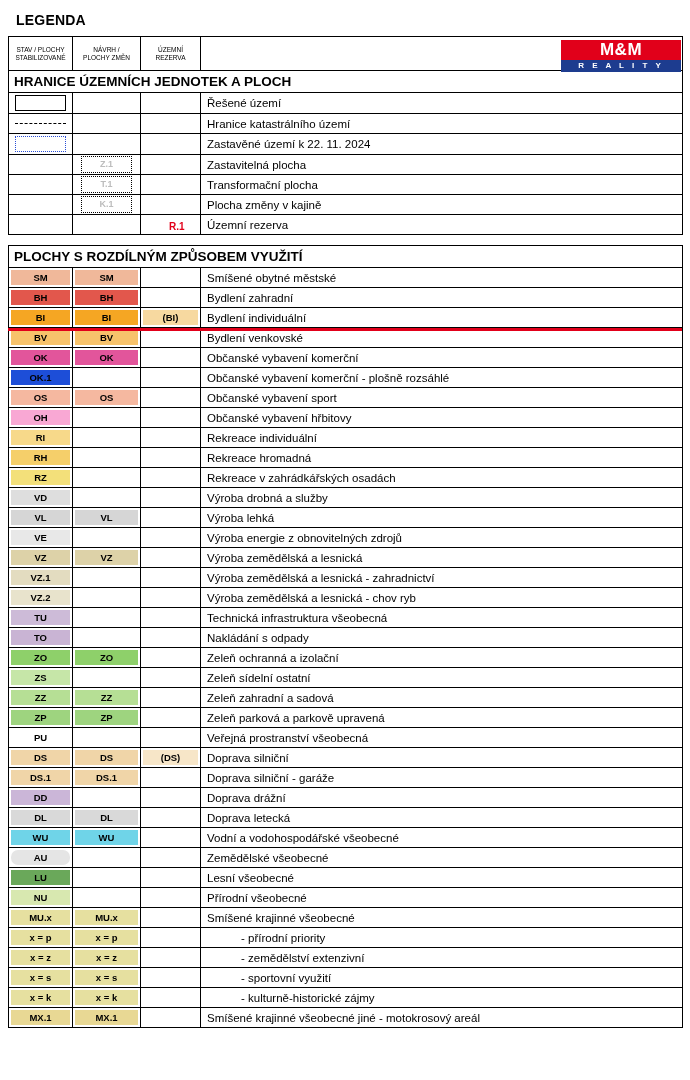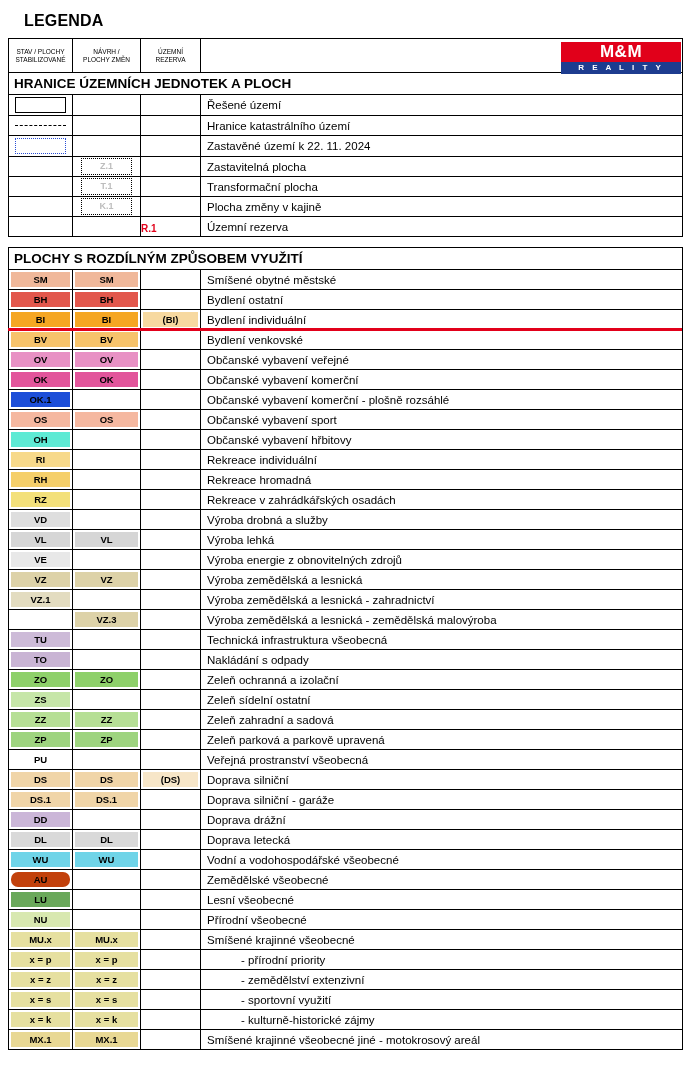--- a/index.html
+++ b/index.html
@@ -1,18 +1,18 @@
 <!DOCTYPE html>
 <html><head>
 <meta charset="utf-8">
 <style>
   html,body{margin:0;padding:0;background:#ffffff;}
   body{width:690px;height:1080px;font-family:"Liberation Sans",sans-serif;color:#000;position:relative;overflow:hidden;}
   .page{padding:8px 8px 0 8px;box-sizing:border-box;width:690px;}
-  h1.title{font-size:16px;font-weight:bold;margin:4px 0 8px 16px;letter-spacing:0.2px;}
+  h1.title{font-size:14px;font-weight:bold;margin:4px 0 8px 8px;letter-spacing:0.2px;}
 
   table{border-collapse:collapse;width:674px;table-layout:fixed;}
   td{border:1px solid #000;padding:0;vertical-align:middle;}
 
   .c1{width:64px;}
   .c2{width:68px;}
   .c3{width:60px;}
   .c4{width:482px;}
 
   .hdr td{font-size:6.5px;text-align:center;line-height:1.15;font-weight:normal;color:#000;padding:3px 1px;}
@@ -23,21 +23,21 @@
 
   .section td{font-size:13.5px;font-weight:bold;padding:3px 5px;}
   .rowh{height:20px;}
   .desc{font-size:11.5px;padding:2px 0 2px 6px;text-align:left;}
   .sub{padding-left:40px;}
 
   .sw{display:block;height:14px;margin:2px 6px;border:1px solid #000;background:#fff;}
   .dashline{display:block;height:0;margin:8px 6px;border-top:1.6px dashed #000;}
   .dotrect{display:block;height:14px;margin:2px 6px;border:1.6px dotted #2a4fd6;background:#fff;}
   .zbox{display:block;height:15px;margin:0 8px;border:1.8px dotted #000;background:#fff;color:#bdbdbd;font-size:9px;font-weight:bold;text-align:center;line-height:15px;}
-  .rsv{font-size:10px;font-weight:bold;color:#e2001a;text-align:center;}
+  .rsv{font-size:10px;font-weight:bold;color:#e2001a;text-align:center;margin-left:28px;}
 
   .chip{display:block;height:15px;line-height:15px;text-align:center;font-size:9.5px;font-weight:bold;color:#000;margin:1px 2px;}
   .spacer td{border:none;height:10px;}
   .redline{position:absolute;left:8px;top:328px;width:674px;height:3px;background:#e2001a;z-index:5;}
 </style>
 </head>
 <body>
 
 <div class="page">
   <h1 class="title">LEGENDA</h1>
@@ -168,21 +168,21 @@
           <td class="desc">Smíšené obytné městské</td>
         </tr>
         <tr class="rowh">
           <td>
             <span class="chip" style="background:#e2574c;">BH</span>
           </td>
           <td>
             <span class="chip" style="background:#e2574c;">BH</span>
           </td>
           <td></td>
-          <td class="desc">Bydlení ostatní</td>
+          <td class="desc">Bydlení zahradní</td>
         </tr>
         <tr class="rowh">
           <td>
             <span class="chip" style="background:#f5a623;">BI</span>
           </td>
           <td>
             <span class="chip" style="background:#f5a623;">BI</span>
           </td>
           <td>
             <span class="chip" style="background:#f7d9a0;">(BI)</span>
@@ -194,30 +194,20 @@
             <span class="chip" style="background:#f7c36b;">BV</span>
           </td>
           <td>
             <span class="chip" style="background:#f7c36b;">BV</span>
           </td>
           <td></td>
           <td class="desc">Bydlení venkovské</td>
         </tr>
         <tr class="rowh">
           <td>
-            <span class="chip" style="background:#e891c4;">OV</span>
-          </td>
-          <td>
-            <span class="chip" style="background:#e891c4;">OV</span>
-          </td>
-          <td></td>
-          <td class="desc">Občanské vybavení veřejné</td>
-        </tr>
-        <tr class="rowh">
-          <td>
             <span class="chip" style="background:#e2559b;">OK</span>
           </td>
           <td>
             <span class="chip" style="background:#e2559b;">OK</span>
           </td>
           <td></td>
           <td class="desc">Občanské vybavení komerční</td>
         </tr>
         <tr class="rowh">
           <td>
@@ -232,21 +222,21 @@
             <span class="chip" style="background:#f5b8a0;">OS</span>
           </td>
           <td>
             <span class="chip" style="background:#f5b8a0;">OS</span>
           </td>
           <td></td>
           <td class="desc">Občanské vybavení sport</td>
         </tr>
         <tr class="rowh">
           <td>
-            <span class="chip" style="background:#5eead4;">OH</span>
+            <span class="chip" style="background:#f9a8d4;">OH</span>
           </td>
           <td></td>
           <td></td>
           <td class="desc">Občanské vybavení hřbitovy</td>
         </tr>
         <tr class="rowh">
           <td>
             <span class="chip" style="background:#f7d98a;">RI</span>
           </td>
           <td></td>
@@ -307,26 +297,26 @@
         </tr>
         <tr class="rowh">
           <td>
             <span class="chip" style="background:#e3dcc0;">VZ.1</span>
           </td>
           <td></td>
           <td></td>
           <td class="desc">Výroba zemědělská a lesnická - zahradnictví</td>
         </tr>
         <tr class="rowh">
-          <td></td>
-          <td>
-            <span class="chip" style="background:#ddd2a8;">VZ.3</span>
-          </td>
-          <td></td>
-          <td class="desc">Výroba zemědělská a lesnická - zemědělská malovýroba</td>
+          <td>
+            <span class="chip" style="background:#e8e3cc;">VZ.2</span>
+          </td>
+          <td></td>
+          <td></td>
+          <td class="desc">Výroba zemědělská a lesnická - chov ryb</td>
         </tr>
         <tr class="rowh">
           <td>
             <span class="chip" style="background:#cdbbd8;">TU</span>
           </td>
           <td></td>
           <td></td>
           <td class="desc">Technická infrastruktura všeobecná</td>
         </tr>
         <tr class="rowh">
@@ -428,21 +418,21 @@
             <span class="chip" style="background:#6fd4e8;">WU</span>
           </td>
           <td>
             <span class="chip" style="background:#6fd4e8;">WU</span>
           </td>
           <td></td>
           <td class="desc">Vodní a vodohospodářské všeobecné</td>
         </tr>
         <tr class="rowh">
           <td>
-            <span class="chip" style="background:#c2410c;border-radius:7px;">AU</span>
+            <span class="chip" style="background:#e5e5e5;border-radius:7px;">AU</span>
           </td>
           <td></td>
           <td></td>
           <td class="desc">Zemědělské všeobecné</td>
         </tr>
         <tr class="rowh">
           <td>
             <span class="chip" style="background:#6aa85a;">LU</span>
           </td>
           <td></td>

